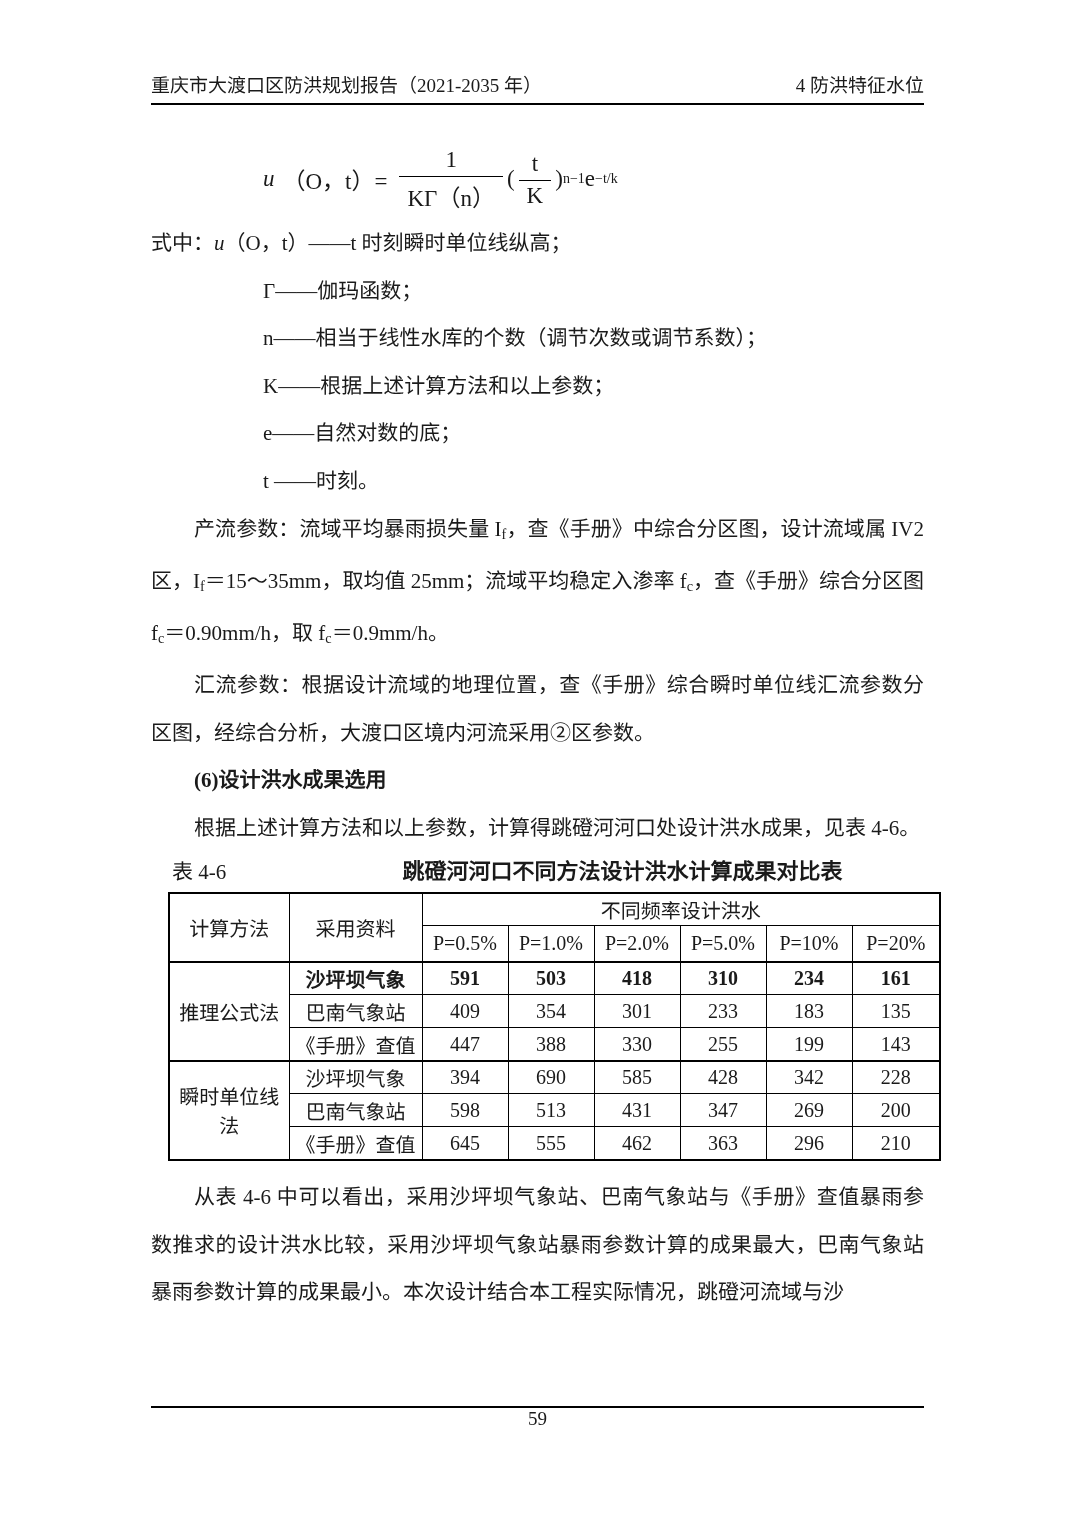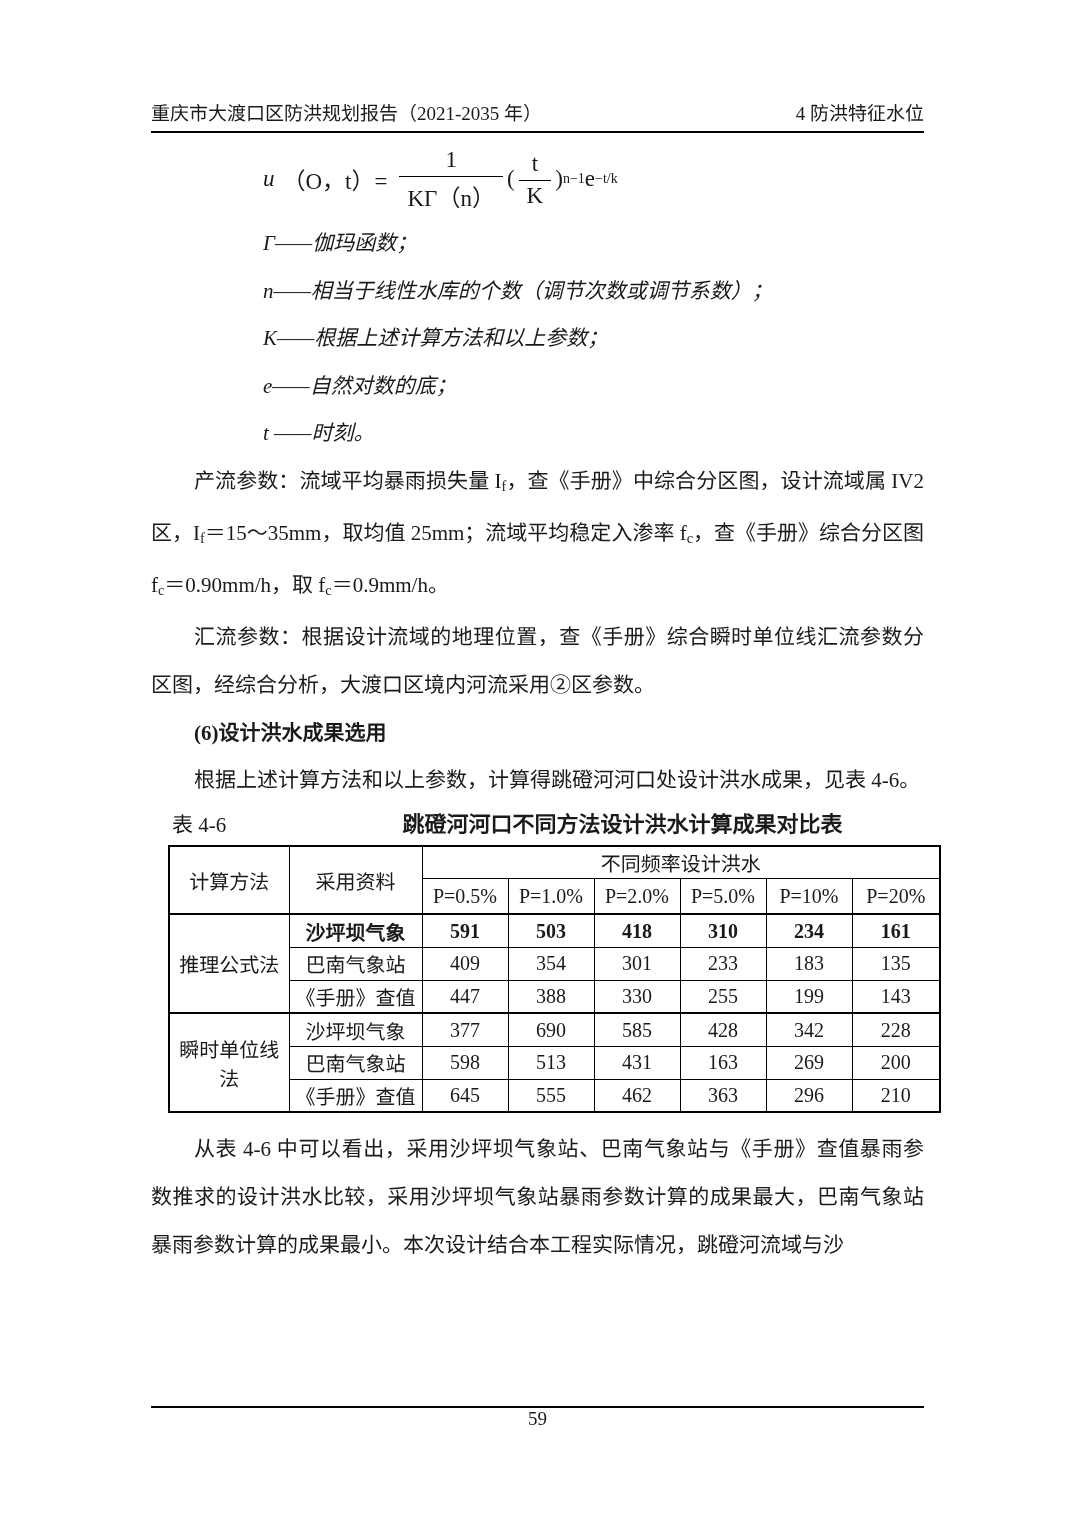--- a/index.html
+++ b/index.html
@@ -11,30 +11,30 @@
     background:#ffffff;
     color:#1a1a1a;
     font-family:"Liberation Serif","DejaVu Serif",serif;
     overflow:hidden;
   }
   
   .running-header {
     position:absolute; left:151px; top:74px; width:773px;
     display:flex; justify-content:space-between; align-items:flex-end;
     font-size:19px; line-height:24px;
-    border-bottom:2px solid #000; padding-bottom:5px;margin-top:28px;
+    border-bottom:2px solid #000; padding-bottom:5px;
   }
   
   .content { position:absolute; left:151px; top:138px; width:773px; }
   .para {
     font-size:21px; line-height:47.6px;
     text-align:justify; text-justify:inter-character;
   }
   .indent { text-indent:43px; }
-  .defs-indent { padding-left:112px;font-style:italic; }
+  .defs-indent { padding-left:112px; }
   .bold { font-weight:bold; }
   .ivar { font-style:italic; font-family:"Liberation Serif",serif; }
   sub.pv { font-size:0.68em; vertical-align:-0.18em; letter-spacing:0; }
 
   
   .formula-row {
     height:82px; display:flex; align-items:center;
     padding-left:112px; font-size:23px;
   }
   .formula-row .gap { margin:0 8px; }
@@ -104,20 +104,21 @@
         <span class="num">t</span>
         <span class="den">K</span>
       </span>
       <span>)</span>
       <span class="fexp">n−1</span>
       <span>e</span>
       <span class="fexp">−t/k</span>
     </div>
 
     <div>
+      <p class="para"><span>式中：</span><span class="ivar">u</span><span>（O，t）</span><span>——t 时刻瞬时单位线纵高；</span></p>
       <p class="para defs-indent">Γ——伽玛函数；</p>
       <p class="para defs-indent">n——相当于线性水库的个数（调节次数或调节系数）；</p>
       <p class="para defs-indent">K——根据上述计算方法和以上参数；</p>
       <p class="para defs-indent">e——自然对数的底；</p>
       <p class="para defs-indent">t ——时刻。</p>
     </div>
 
     <p class="para indent"><span>产流参数：流域平均暴雨损失量 I</span><sub class="pv">f</sub><span>，查《手册》中综合分区图，设计流域属 IV2 区，I</span><sub class="pv">f</sub><span>＝15～35mm，取均值 25mm；流域平均稳定入渗率 f</span><sub class="pv">c</sub><span>，查《手册》综合分区图 f</span><sub class="pv">c</sub><span>＝0.90mm/h，取 f</span><sub class="pv">c</sub><span>＝0.9mm/h。</span></p>
 
     <p class="para indent">汇流参数：根据设计流域的地理位置，查《手册》综合瞬时单位线汇流参数分区图，经综合分析，大渡口区境内河流采用②区参数。</p>
@@ -182,33 +183,33 @@
           <td>447</td>
           <td>388</td>
           <td>330</td>
           <td>255</td>
           <td>199</td>
           <td>143</td>
         </tr>
         <tr class="group-start">
           <td rowspan="3">瞬时单位线法</td>
           <td>沙坪坝气象</td>
-          <td>377</td>
+          <td>394</td>
           <td>690</td>
           <td>585</td>
           <td>428</td>
           <td>342</td>
           <td>228</td>
         </tr>
         <tr>
           <td>巴南气象站</td>
           <td>598</td>
           <td>513</td>
           <td>431</td>
-          <td>163</td>
+          <td>347</td>
           <td>269</td>
           <td>200</td>
         </tr>
         <tr>
           <td>《手册》查值</td>
           <td>645</td>
           <td>555</td>
           <td>462</td>
           <td>363</td>
           <td>296</td>

